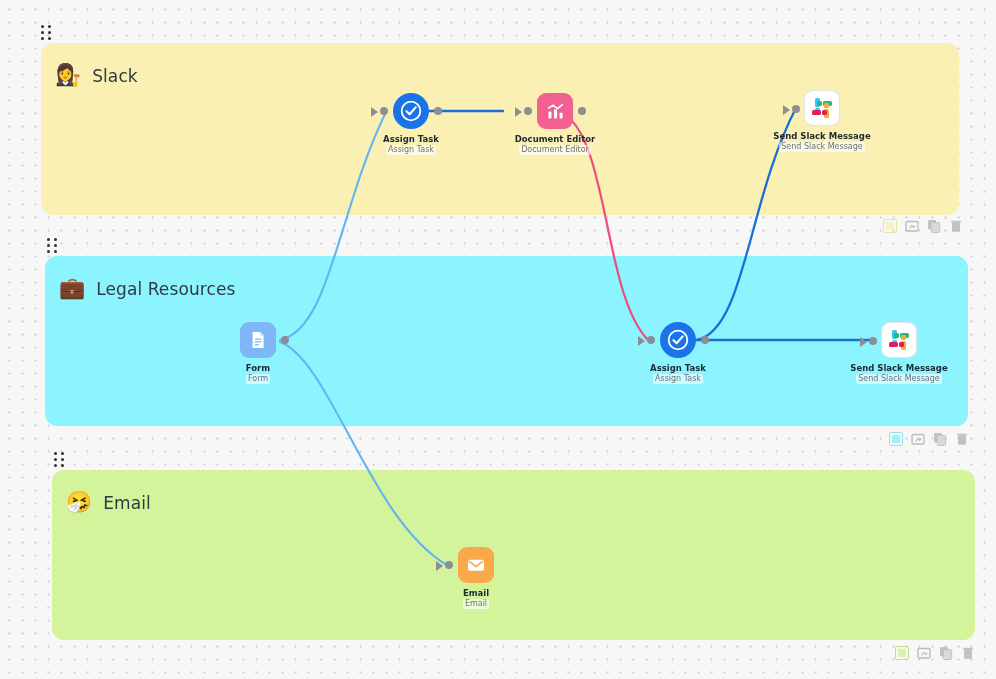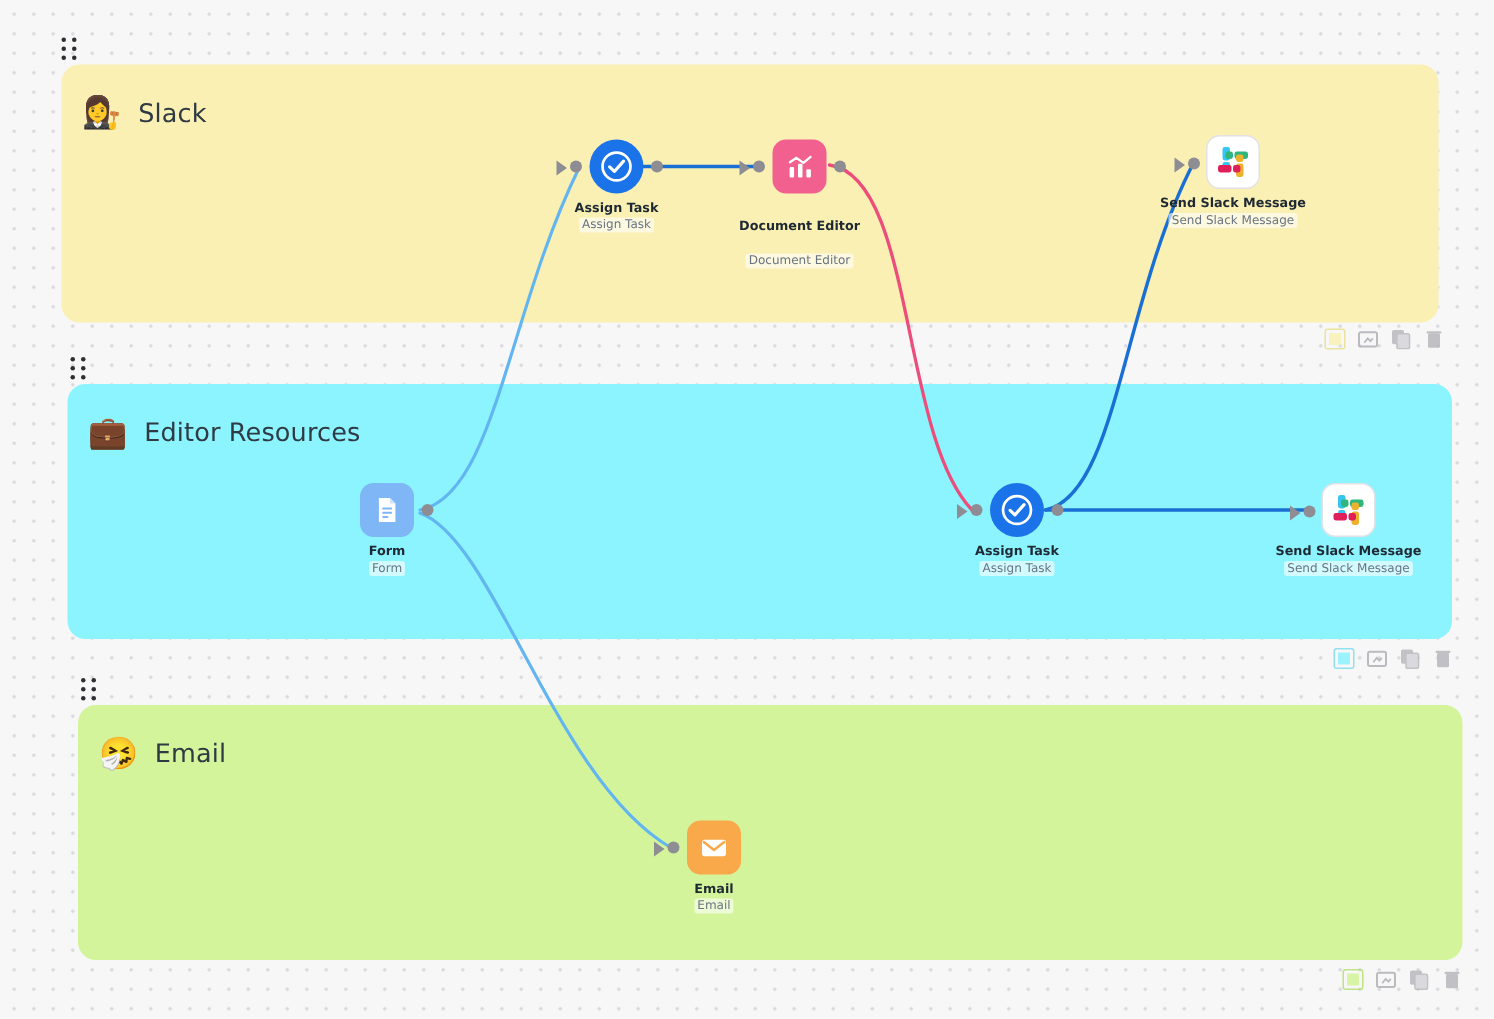--- a/index.html
+++ b/index.html
@@ -218,21 +218,21 @@
     <i></i>
       <i></i>
     <i></i>
       <i></i>
     <i></i>
       <i></i>
   </div>
   <div class="lane" style="left:45px; top:256px; width:923px; height:170px; background:#8cf4ff;">
     <div class="lane-header">
       <span class="lane-emoji">💼</span>
-      <span class="lane-title">Editor Resources</span>
+      <span class="lane-title">Legal Resources</span>
     </div>
   </div>
   <div class="lane-toolbar" style="left:888px; top:431px;">
     <div class="tb-btn">
       <div class="swatch-outer" style="border-color:#7fdced;">
         <div class="swatch-inner" style="background:#8cf4ff;"></div>
       </div>
     </div>
     <div class="tb-btn">
       <svg class="ico-svg" width="14" height="14" viewBox="0 0 14 14">
@@ -301,21 +301,21 @@
       <div class="port port-out"></div>
       <svg width="24" height="24" viewBox="0 0 24 24">
         <circle cx="12" cy="12" r="9.3" fill="none" stroke="#ffffff" stroke-width="1.8"></circle>
         <path d="M7.4 12.2 L10.6 15.3 L16.7 8.4" fill="none" stroke="#ffffff" stroke-width="2.1" stroke-linecap="round" stroke-linejoin="round"></path>
       </svg>
     </div>
     <div class="node-label">Assign Task</div>
     <div class="node-sub">Assign Task</div>
   </div>
 
-  <div class="node" style="left:533px; top:93px;gap:12px;">
+  <div class="node" style="left:555px; top:93px;">
     <div class="node-shape shape-rounded" style="background:#f2608f;">
       <div class="port-arrow"></div>
       <div class="port port-in"></div>
       <div class="port port-out"></div>
       <svg width="21" height="21" viewBox="0 0 21 21">
         <path d="M3.6 7.2 L8 4.2 L12.6 7.6 L17.4 3.6" fill="none" stroke="#ffffff" stroke-width="1.5" stroke-linecap="round" stroke-linejoin="round"></path>
         <rect x="3.4" y="10.4" width="3" height="7" rx=".7" fill="#ffffff"></rect>
         <rect x="9" y="8.2" width="3" height="9.2" rx=".7" fill="#ffffff"></rect>
         <rect x="14.6" y="11.8" width="3" height="5.6" rx=".7" fill="#ffffff"></rect>
       </svg>

